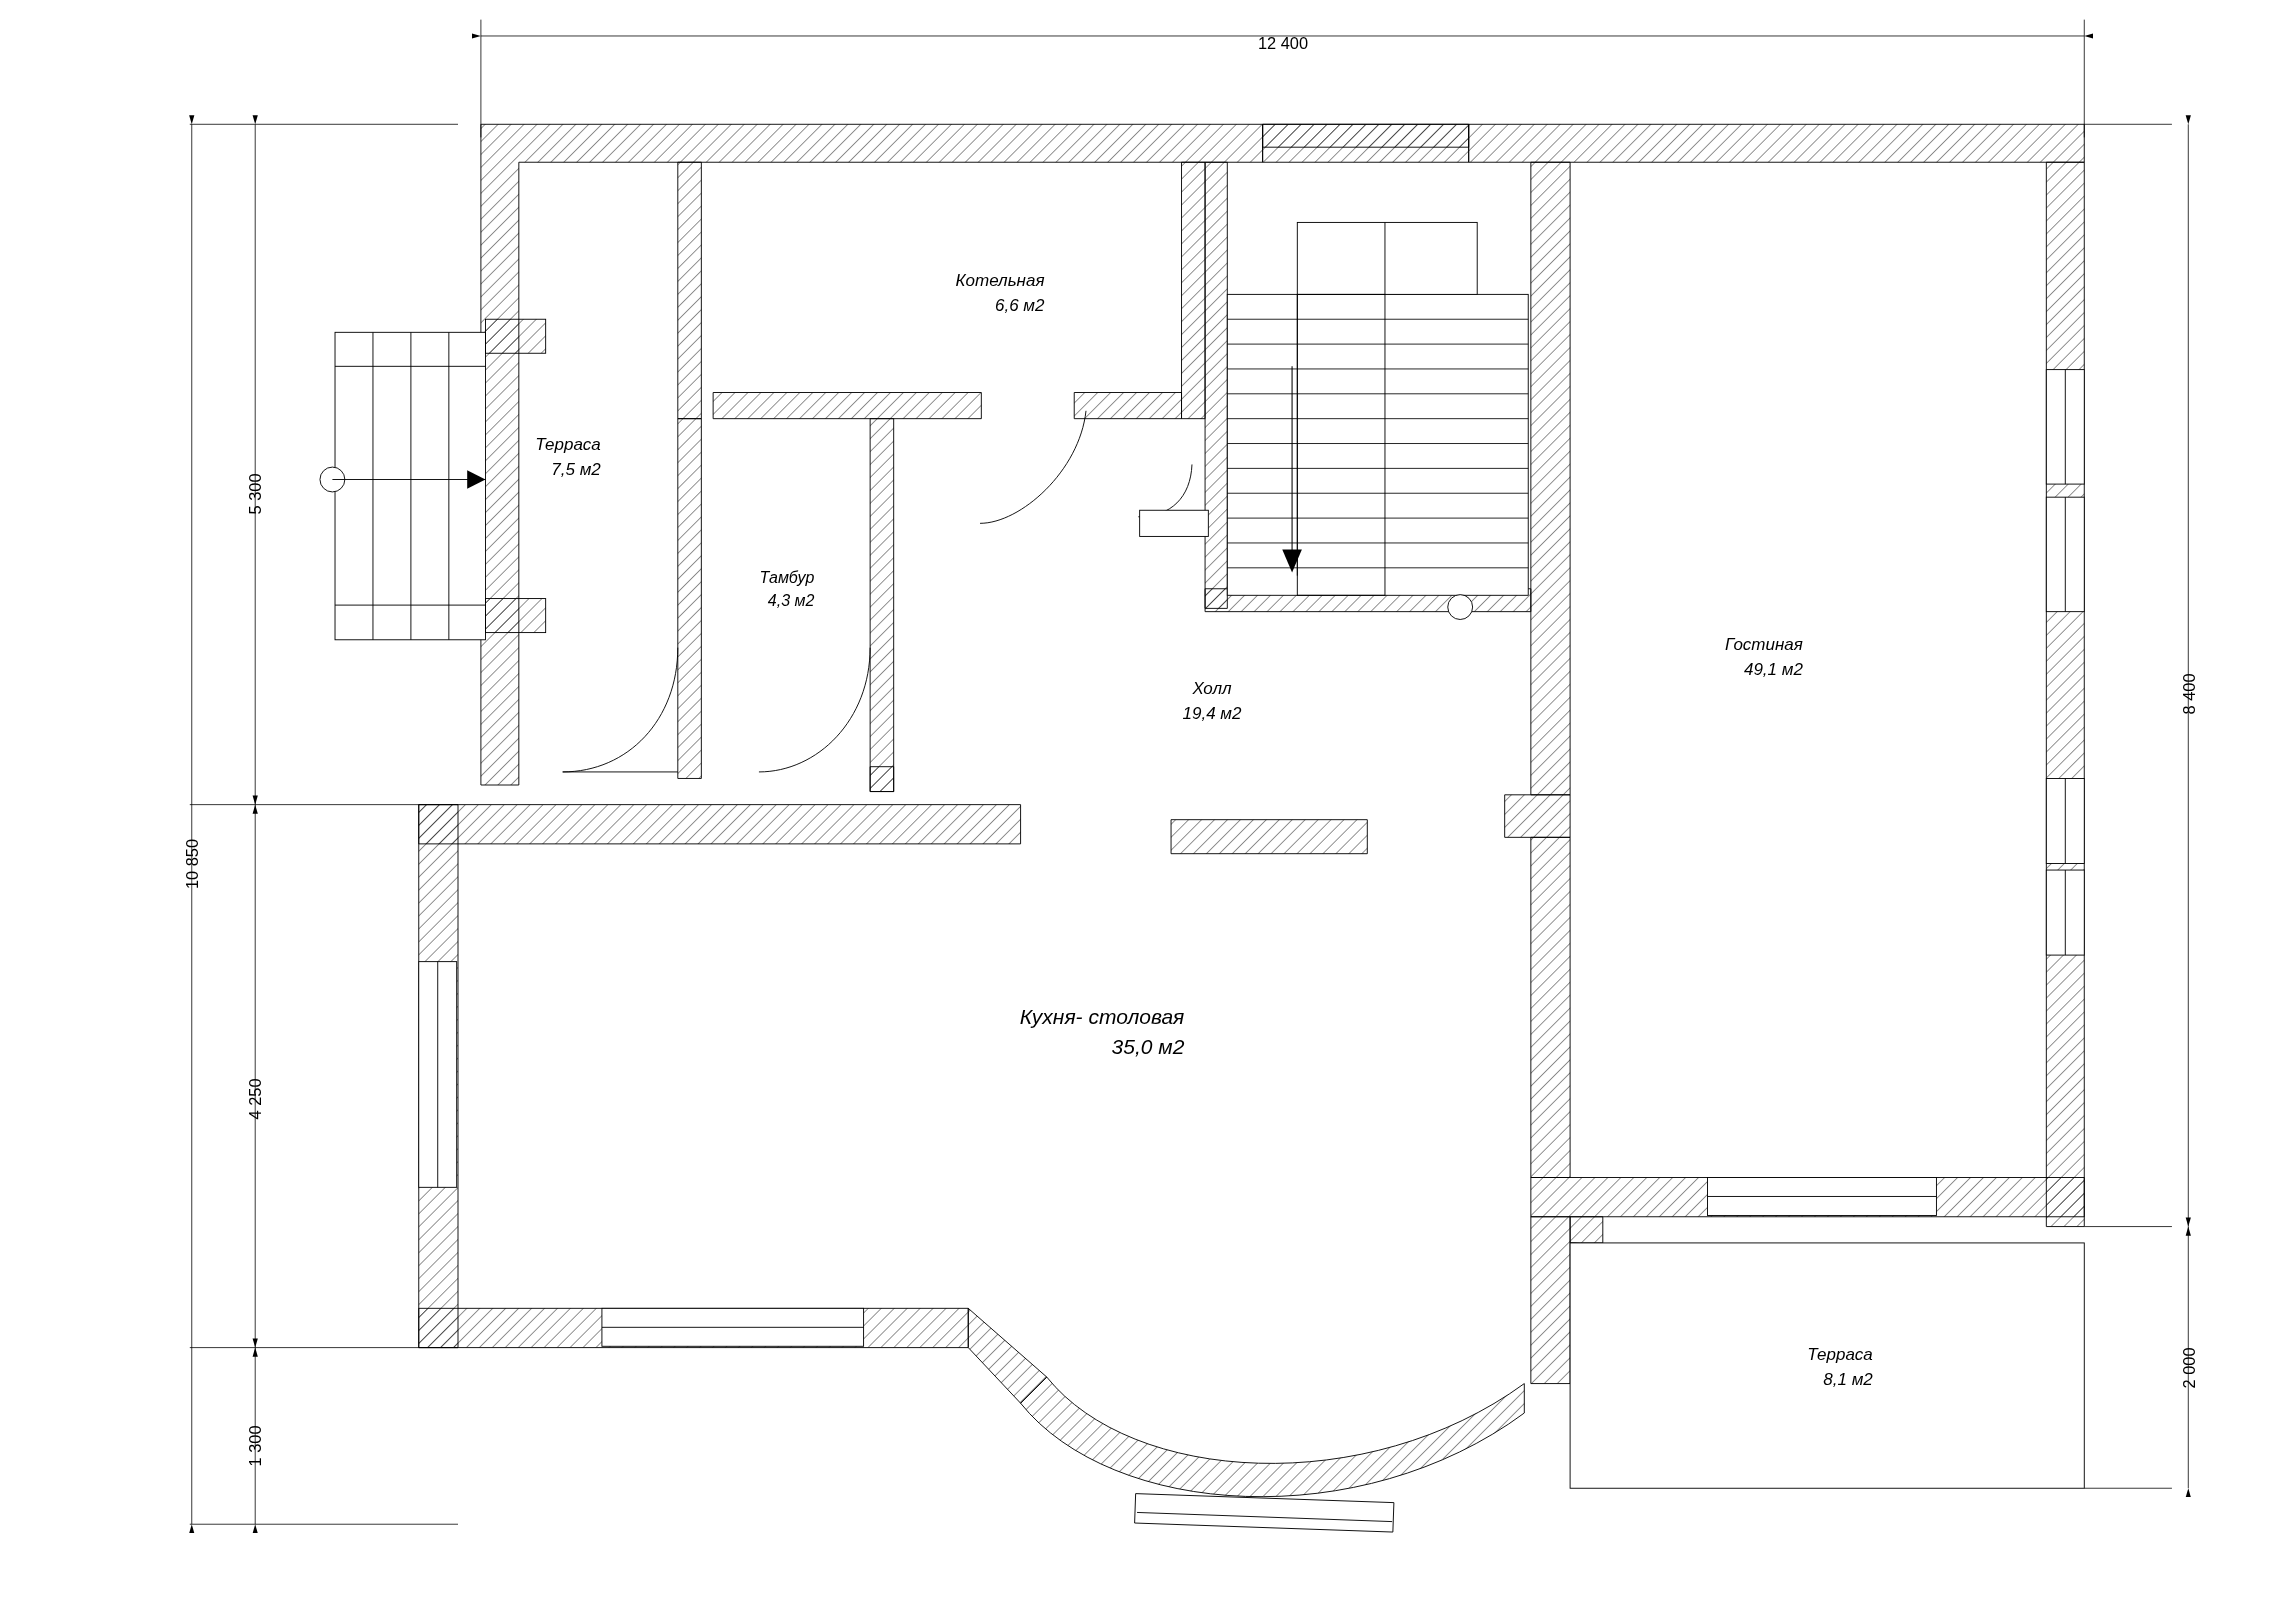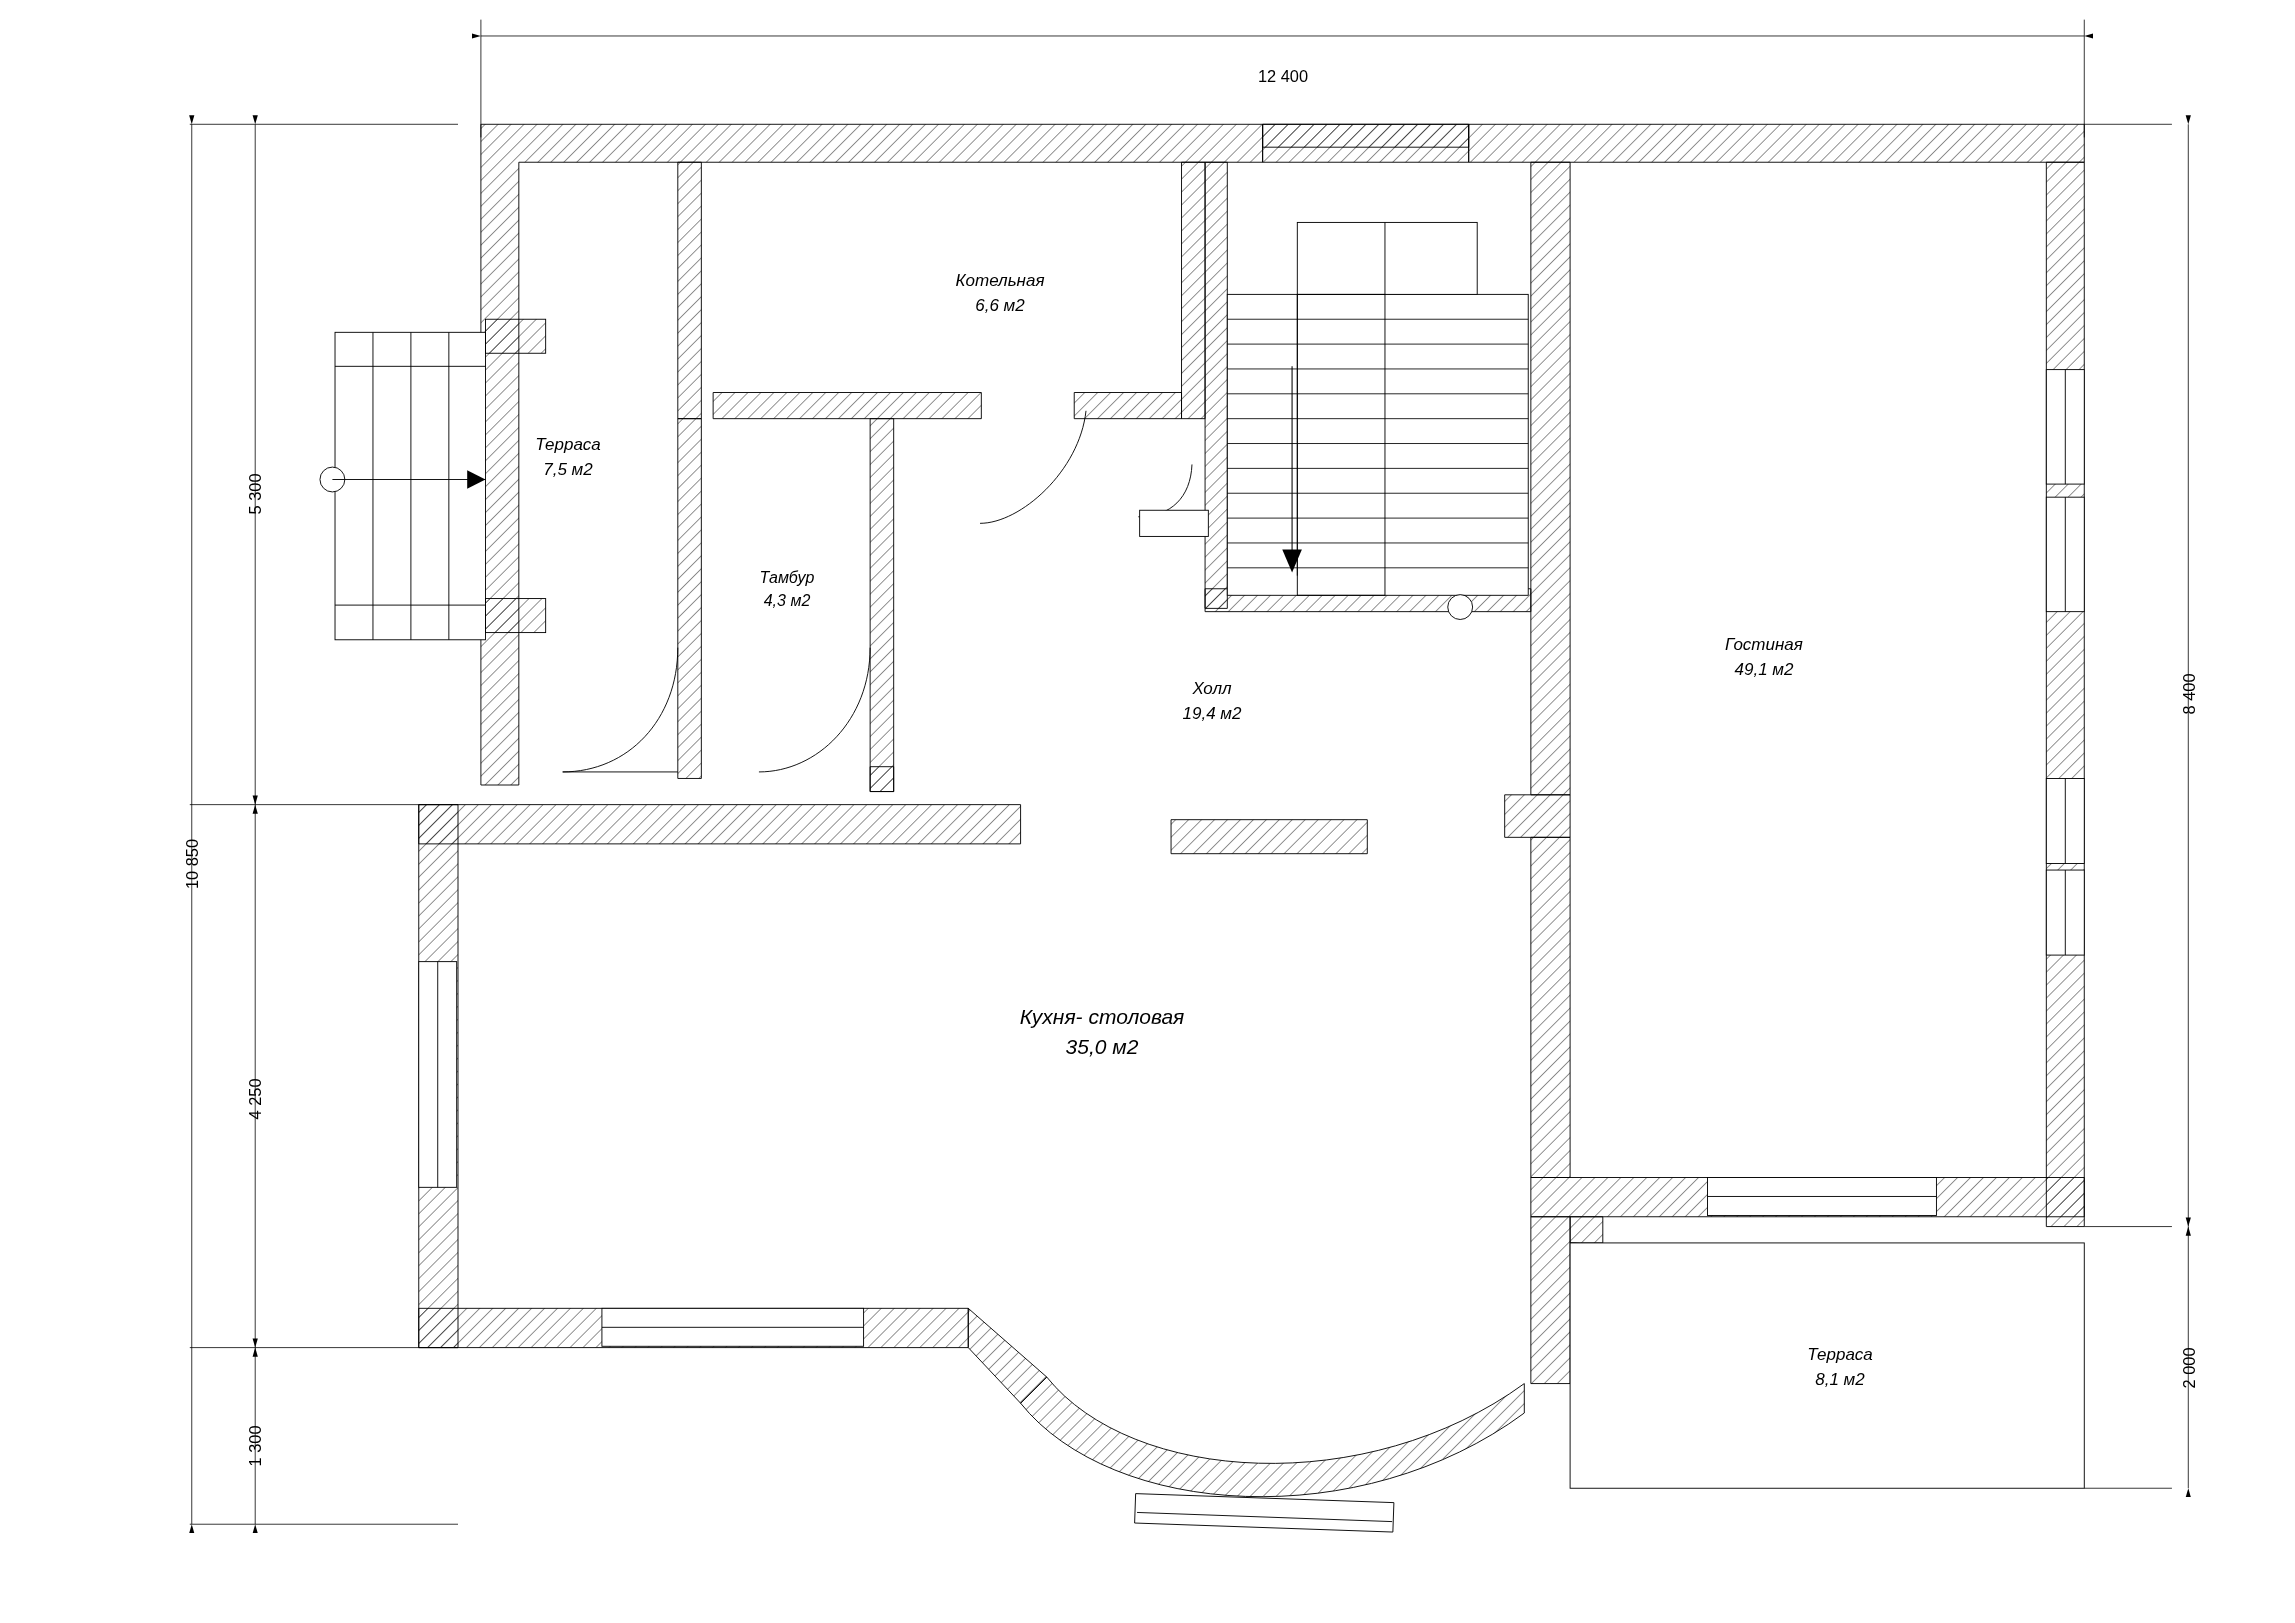--- a/index.html
+++ b/index.html
@@ -23,21 +23,21 @@
     text-align: center;
     font-style: italic;
     font-family: "Liberation Sans", sans-serif;
     color: #000000;
     line-height: 1.45;
     white-space: nowrap;
     transform: translate(-50%, -50%);
     pointer-events: none;
   }
   .room-label .name { display: block; }
-  .room-label .area { display: block; }
+  .room-label .area { display: block; text-align: right; }
   .dim-label {
     position: absolute;
     font-family: "Liberation Sans", sans-serif;
     color: #000000;
     white-space: nowrap;
     transform: translate(-50%, -50%);
   }
   .dim-label.vert {
     transform: translate(-50%, -50%) rotate(-90deg);
   }
@@ -235,21 +235,21 @@
   <div class="room-label" style="left:1102px; top:1032px; font-size:21px;">
     <span class="name">Кухня- столовая</span>
     <span class="area">35,0 м2</span>
   </div>
 
   <div class="room-label" style="left:1840px; top:1368px; font-size:17px;">
     <span class="name">Терраса</span>
     <span class="area">8,1 м2</span>
   </div>
 
-  <div class="dim-label" style="left:1283px; top:43px; font-size:16.4px;margin-top:33px;">12 400</div>
+  <div class="dim-label" style="left:1283px; top:43px; font-size:16.4px;">12 400</div>
 
   <div class="dim-label vert" style="left:2189px; top:694px; font-size:16.4px;">8 400</div>
 
   <div class="dim-label vert" style="left:2189px; top:1368px; font-size:16.4px;">2 000</div>
 
   <div class="dim-label vert" style="left:255px; top:494px; font-size:16.4px;">5 300</div>
 
   <div class="dim-label vert" style="left:255px; top:1099px; font-size:16.4px;">4 250</div>
 
   <div class="dim-label vert" style="left:255px; top:1446px; font-size:16.4px;">1 300</div>

